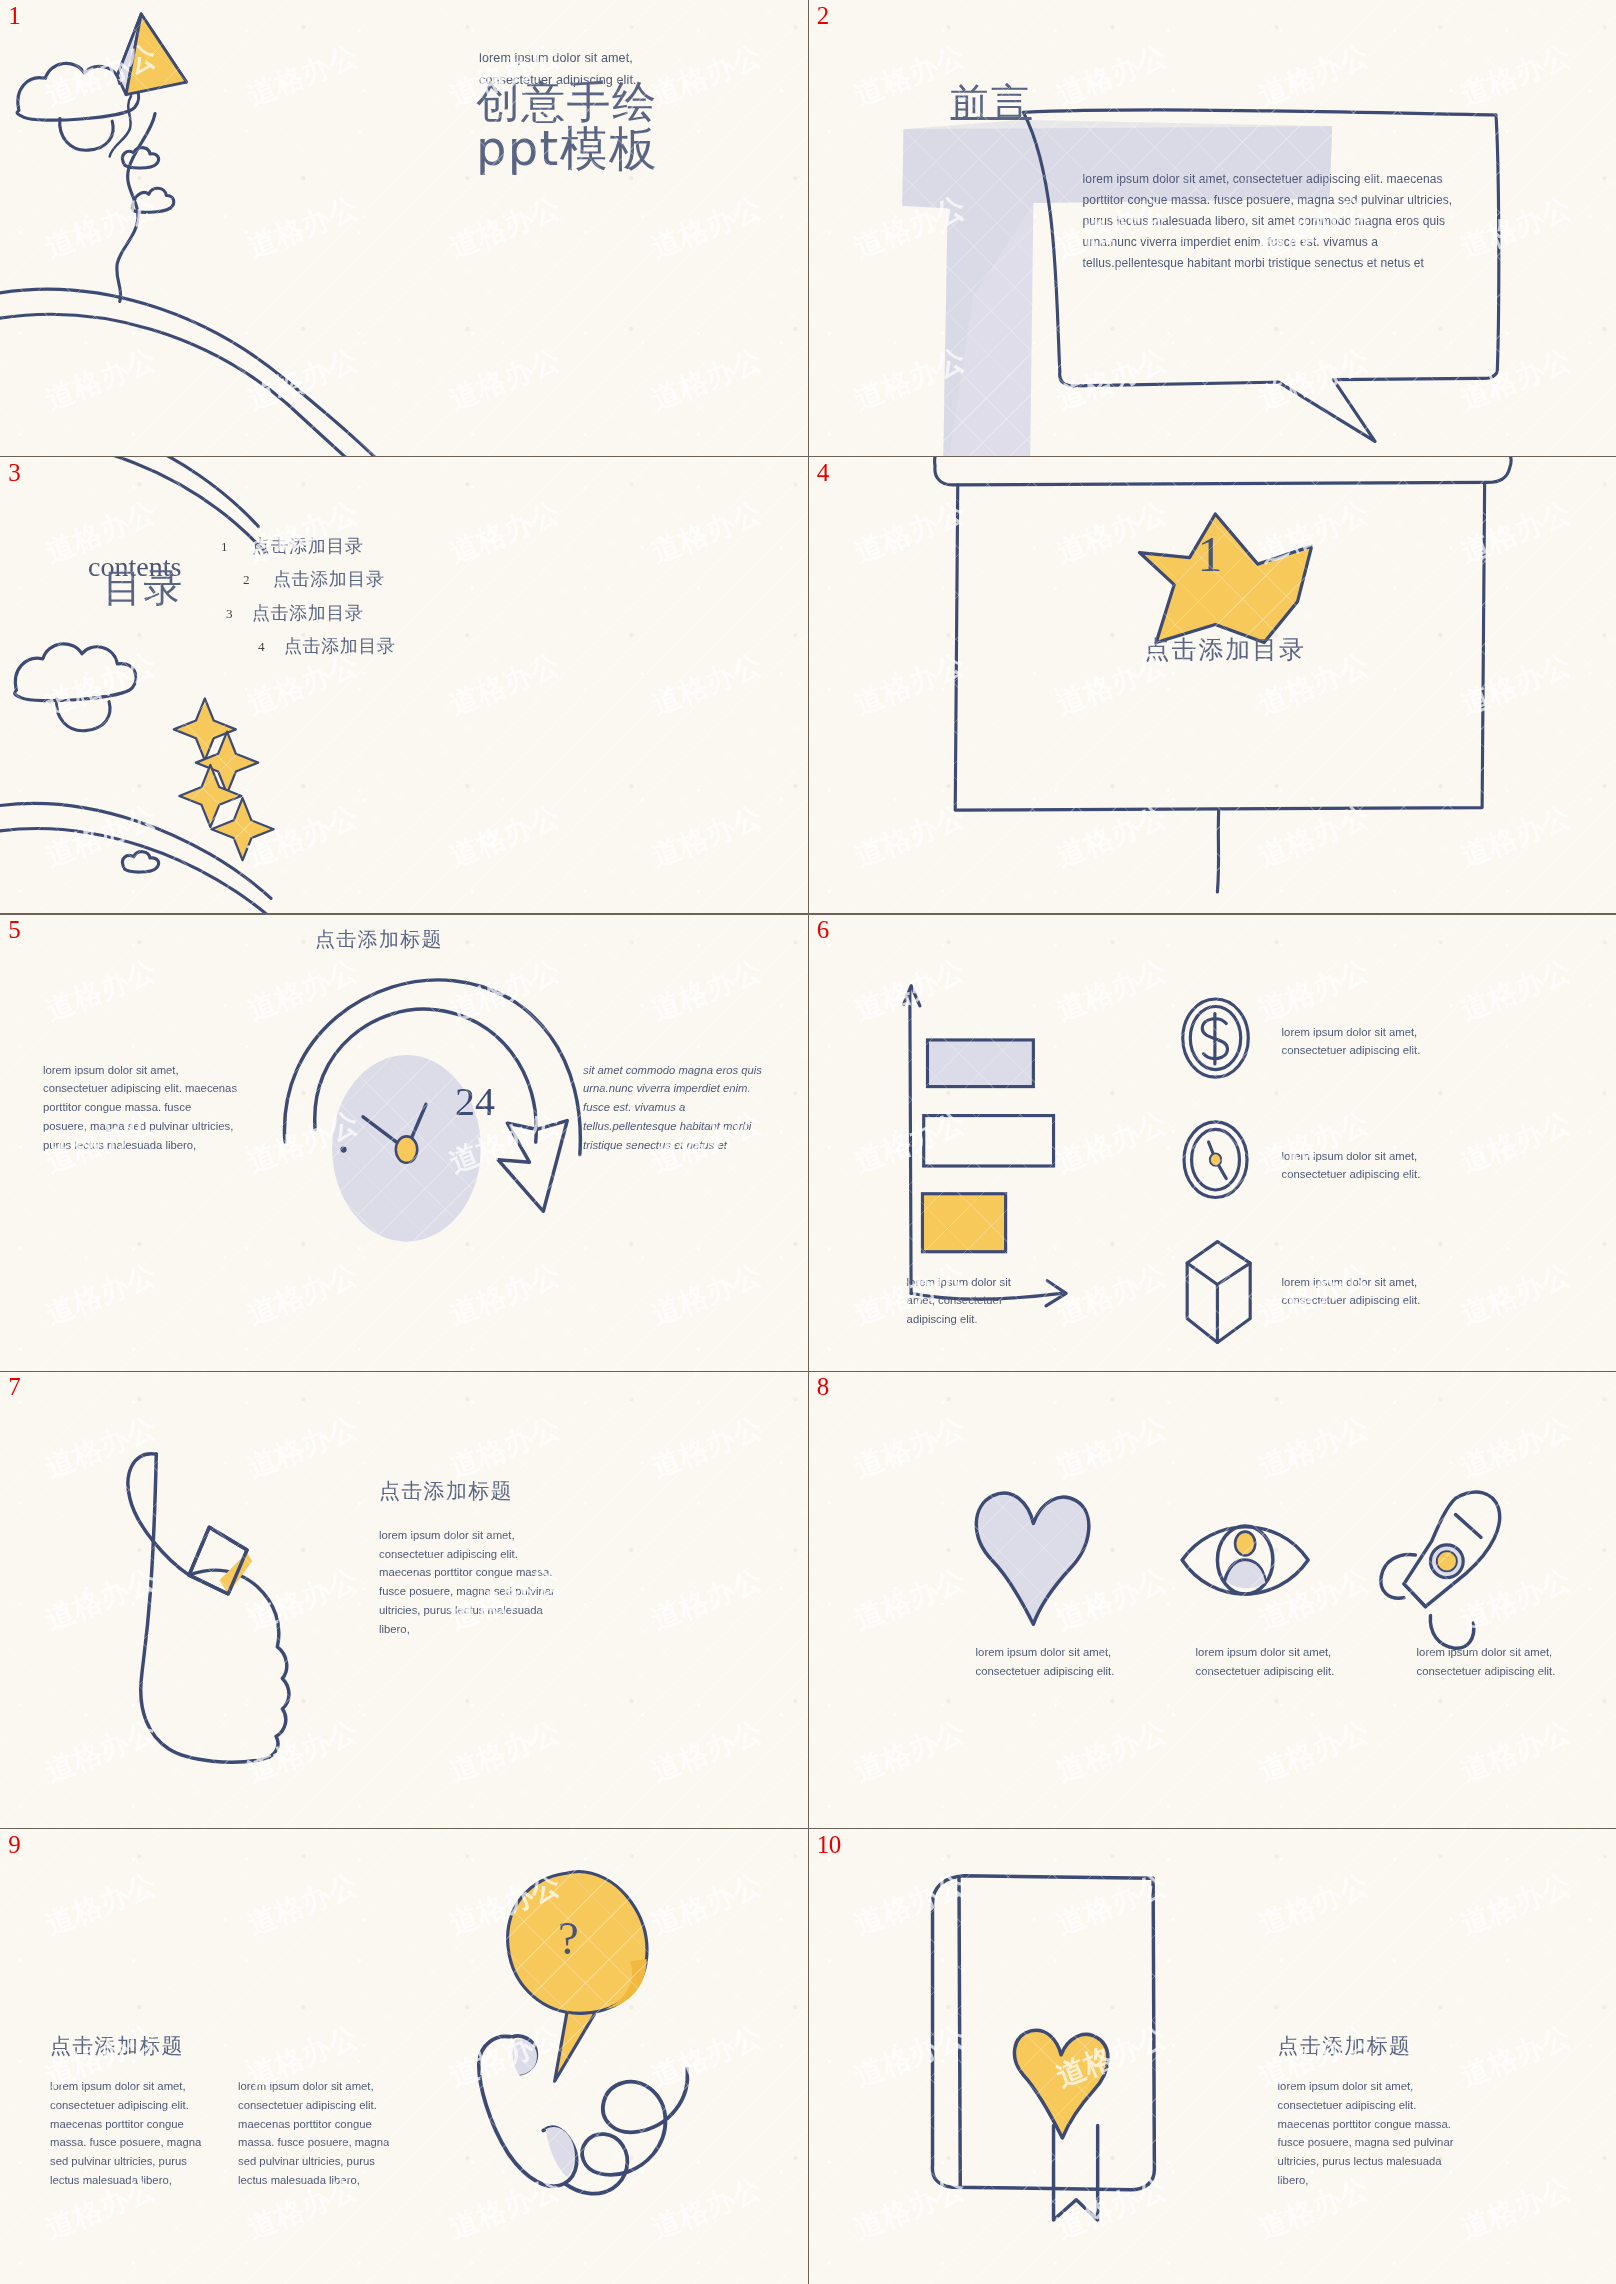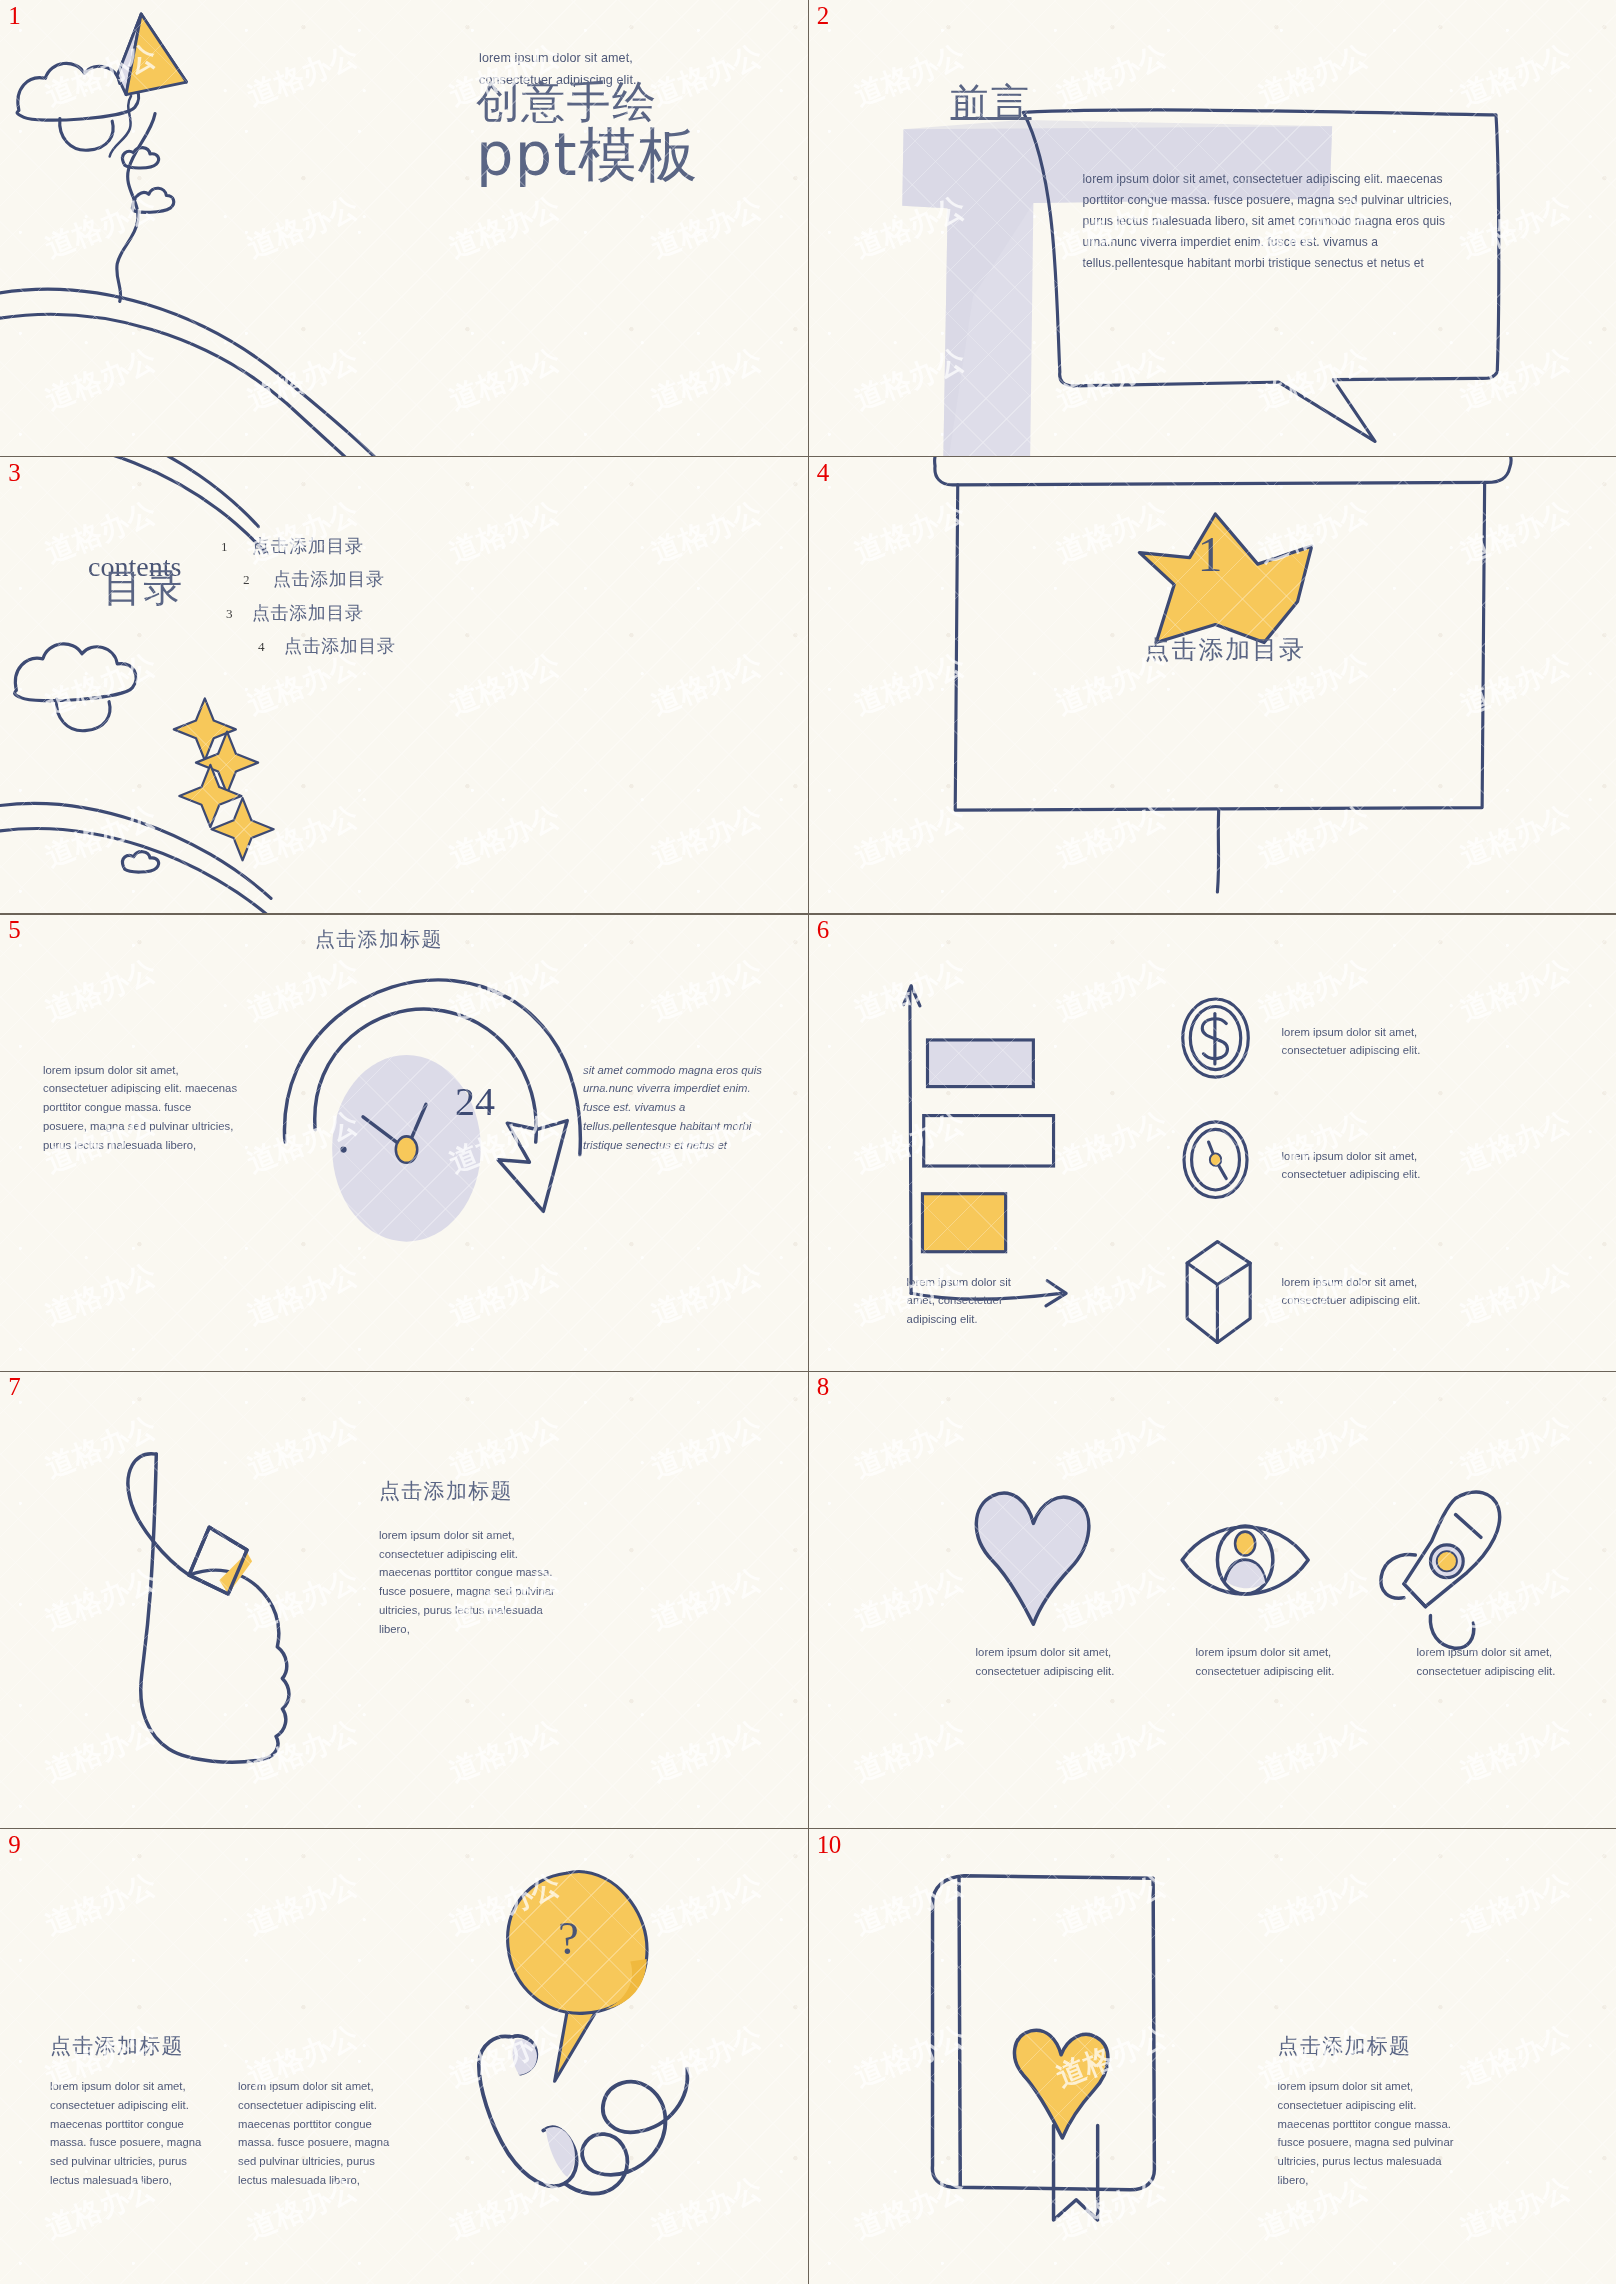--- a/index.html
+++ b/index.html
@@ -78,21 +78,21 @@
       </g>
       <g>
         <path d="M224 22 L 296 130 L 186 120 Z" fill="#f7c85a" stroke="#3d4a73" stroke-width="4.5" stroke-linejoin="round"></path>
         <path d="M224 22 L 200 150 L 186 120 Z" fill="#dcdbe8" stroke="#3d4a73" stroke-width="4.5" stroke-linejoin="round"></path>
         <path d="M224 22 L 200 150 L 296 130 Z" fill="#f7c85a" stroke="#3d4a73" stroke-width="4.5" stroke-linejoin="round"></path>
       </g>
       <path d="M208 152 C 196 172 212 186 206 204 C 200 222 178 230 174 248" fill="none" stroke="#3d4a73" stroke-width="4" stroke-linecap="round"></path>
     </svg>
     <div class="txt body-lat" style="left:479px;top:48px;width:214px;font-size:12.6px;">lorem ipsum dolor sit amet, consectetuer adipiscing elit.</div>
     <div class="txt cn-title" style="left:476px;top:69px;font-size:44px;line-height:1.14;margin-top:8px;">创意手绘</div>
-    <div class="txt cn-title" style="left:476px;top:121px;font-size:59px;line-height:1.14;">ppt模板</div>
+    <div class="txt cn-title" style="left:476px;top:121px;font-size:48px;line-height:1.14;">ppt模板</div>
     <div class="wm"></div>
     <div class="wmtxt">
       <span>道格办公</span>
         <span>道格办公</span>
         <span>道格办公</span>
         <span>道格办公</span>
       <span>道格办公</span>
         <span>道格办公</span>
         <span>道格办公</span>
         <span>道格办公</span>

